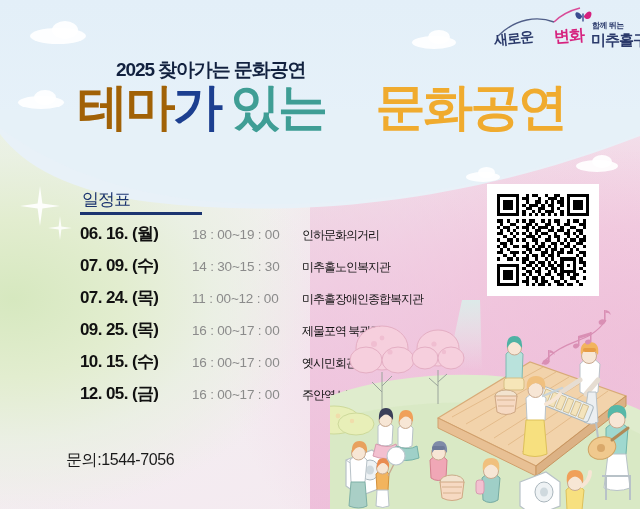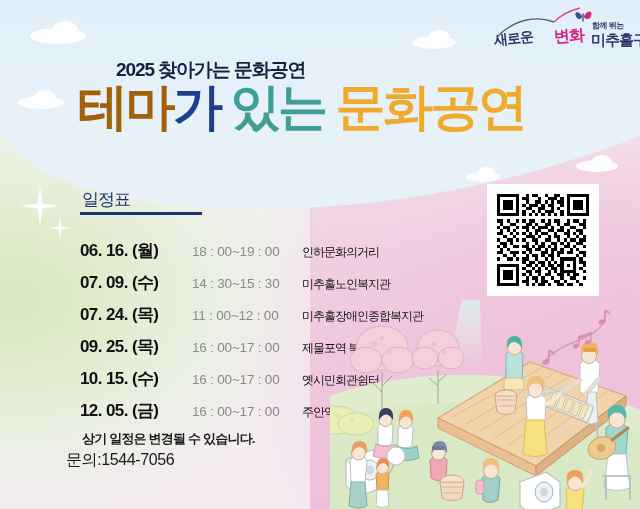--- a/index.html
+++ b/index.html
@@ -105,21 +105,21 @@
     left: 78px; top: 82px;
     font-size: 50px;
     font-weight: bold;
     letter-spacing: -2.5px;
     white-space: nowrap;
     line-height: 1;
   }
   .mt-pink  { color: #a16207; }
   .mt-navy  { color: #1c3f90; }
   .mt-teal  { color: #3f9e95; }
-  .mt-orange{ color: #f0ab2e; }
+  .mt-orange{ color: #f0ab2e; margin-left: 40px; }
   .mt-gap { display: inline-block; width: 10px; }
 
   
   .sched-title {
     position: absolute;
     left: 82px; top: 188px;
     font-size: 17px;
     font-weight: normal;
     color: #1b3470;
     letter-spacing: -1px;
@@ -141,21 +141,20 @@
     height: 32px;
     white-space: nowrap;
   }
   .s-date {
     font-size: 17px;
     font-weight: bold;
     color: #111111;
     letter-spacing: -0.6px;
     width: 112px;
     flex: none;
-    margin-top: 17px;
   }
   .s-time {
     font-size: 13.5px;
     color: #8b8b8b;
     letter-spacing: -0.2px;
     width: 110px;
     flex: none;
   }
   .s-venue {
     font-size: 12px;
@@ -287,21 +286,20 @@
       <span class="s-time">16 : 00~17 : 00</span>
       <span class="s-venue">옛시민회관쉼터</span>
     </div>
     <div class="sched-row">
       <span class="s-date">12. 05. (금)</span>
       <span class="s-time">16 : 00~17 : 00</span>
       <span class="s-venue">주안역 남광장</span>
     </div>
   </div>
 
-  <div class="note-main">상기 일정은 변경될 수 있습니다.</div>
   <div class="note-sub">문의:1544-7056</div>
 
   <div class="qr-wrap">
     <svg class="qr-inner" viewBox="0 0 29 29" shape-rendering="crispEdges">
       <rect width="29" height="29" fill="#ffffff"></rect>
       <g fill="#000000">
 
         <rect x="0" y="0" width="7" height="1"></rect>
           <rect x="0" y="6" width="7" height="1"></rect>
         <rect x="0" y="0" width="1" height="7"></rect>

